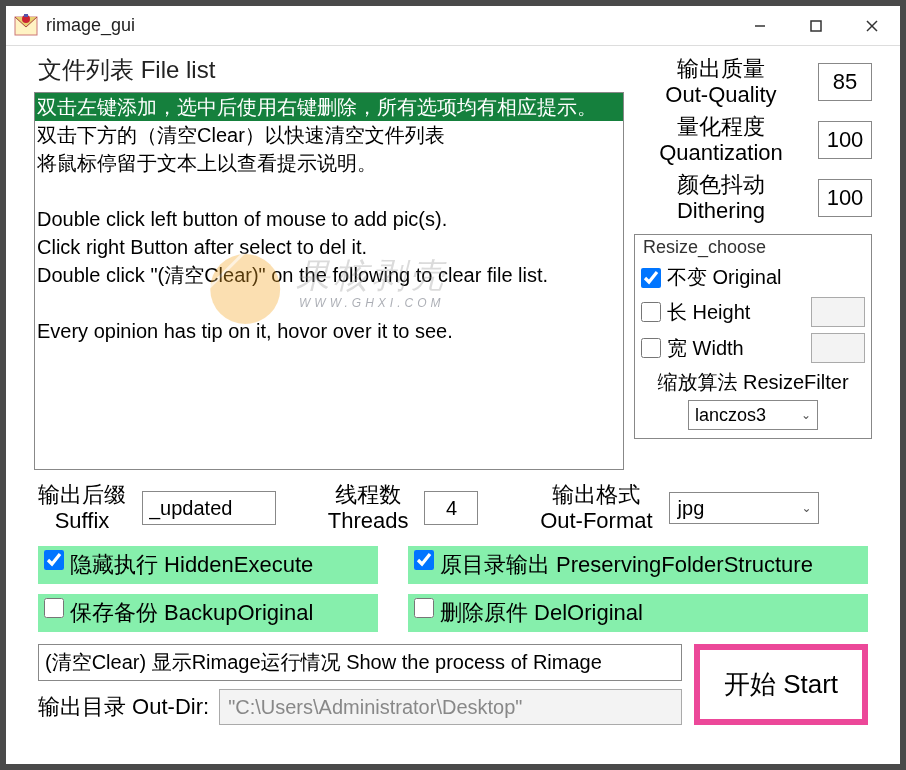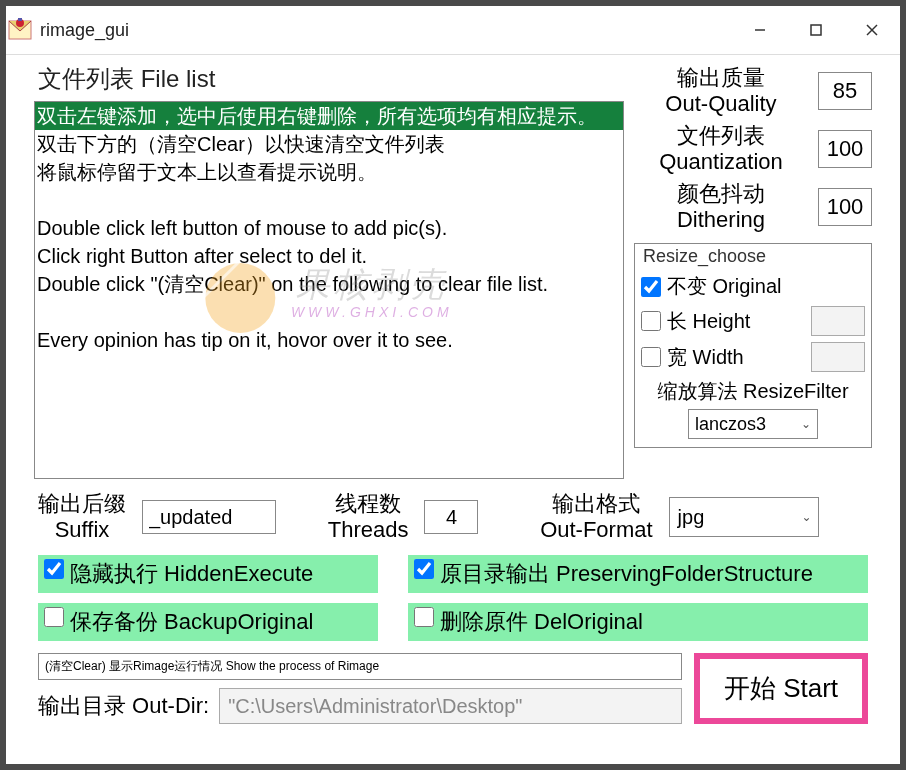--- a/index.html
+++ b/index.html
@@ -1,18 +1,18 @@
 <!DOCTYPE html>
 <html><head>
 <meta charset="utf-8">
 <style>
 * { box-sizing: border-box; margin: 0; padding: 0; }
 body { font-family: "Microsoft YaHei", "SimSun", Arial, sans-serif; background: #fff; }
 .window { width: 906px; height: 770px; border: 6px solid #4a4a4a; background: #fff; position: relative; }
-.titlebar { height: 49px; background: #fff; display: flex; align-items: center; border-bottom: 1px solid #ddd; }
+.titlebar { height: 40px; background: #fff; display: flex; align-items: center; padding-left: 6px; border-bottom: 1px solid #ddd; }
 .titlebar .icon-box { width: 28px; height: 28px; margin-right: 6px; display:flex; align-items:center; justify-content:center;}
 .titlebar .title { font-size: 18px; color: #222; }
 .winbtns { margin-left: auto; display: flex; }
 .winbtn { width: 56px; height: 40px; display: flex; align-items: center; justify-content: center; font-size: 16px; color: #333; }
 .content { padding: 8px 28px; position: relative; }
 .top-row { display: flex; gap: 10px; align-items: flex-start; }
 .filelist-wrap { flex: 1; }
 .filelist-title { font-size: 24px; color: #222; margin-bottom: 6px; padding-left: 4px; }
 .filelist { border: 1px solid #888; width: 100%; height: 378px; background: #fff; font-size: 20px; line-height: 28px; overflow: hidden; position: relative; }
 .filelist .line { padding: 0 2px; white-space: pre-wrap; }
@@ -27,36 +27,36 @@
 .resize-row input[type=checkbox] { width: 20px; height: 20px; }
 .resize-num { width: 54px; height: 30px; border: 1px solid #aaa; background: #f3f3f3; margin-left: auto; }
 .filter-lbl { font-size: 20px; text-align: center; margin: 6px 0 4px 0; }
 .filter-sel { width: 130px; height: 30px; border: 1px solid #888; font-size: 18px; padding-left: 6px; display:flex; align-items:center; justify-content:space-between; margin: 0 auto; }
 .chev { font-size: 12px; color: #555; padding-right:6px;}
 .mid-row { display: flex; align-items: center; gap: 16px; margin-top: 12px; font-size: 22px; padding: 0 4px; }
 .mid-lbl { text-align: center; line-height: 26px; }
 .mid-input { height: 34px; border: 1px solid #888; font-size: 20px; padding: 0 6px; }
 .suffix-input { width: 134px; }
 .threads-input { width: 54px; text-align: center; }
-.format-sel { width: 150px; height: 40px; border: 1px solid #888; display:flex; align-items:center; justify-content:space-between; padding-left:8px; font-size:20px;}
+.format-sel { width: 150px; height: 32px; border: 1px solid #888; display:flex; align-items:center; justify-content:space-between; padding-left:8px; font-size:20px;}
 .check-grid { margin-top: 12px; display: grid; grid-template-columns: 340px 1fr; gap: 10px 30px; padding: 0 4px; }
 .check-item { background: #86efac; display: flex; gap: 6px; font-size: 22px; padding: 4px 6px; }
 .check-item input[type=checkbox] { width: 20px; height: 20px; }
 .bottom-row { display: flex; gap: 12px; margin-top: 12px; align-items: stretch; padding: 0 4px; }
 .bottom-left { flex: 1; display: flex; flex-direction: column; gap: 8px; }
-.process-box { border: 1px solid #888; font-size: 12px; padding: 4px 6px; background:#fff;}
+.process-box { border: 1px solid #888; font-size: 20px; padding: 4px 6px; background:#fff;}
 .outdir-row { display: flex; align-items: center; gap: 10px; font-size: 22px; }
 .outdir-input { flex: 1; height: 36px; border: 1px solid #aaa; background: #f3f3f3; color: #888; padding: 0 8px; font-size: 20px; }
 .start-btn { width: 174px; border: 6px solid #ec4899; background: #fff; font-size: 26px; display: flex; align-items: center; justify-content: center; }
 .watermark { position: absolute; left: 50%; top: 52%; transform: translate(-50%,-50%); opacity: 0.35; pointer-events:none; text-align:center;}
 .watermark .circ { width: 70px; height: 70px; border-radius: 50%; background: #f5a623; display:inline-block; position:relative; vertical-align:middle;}
 .watermark .circ::after{content:"";position:absolute;left:10%;top:10%;right:10%;bottom:10%;border-top:3px solid rgba(255,255,255,0.6);transform:rotate(-45deg);}
 .watermark .txt { display:inline-block; vertical-align:middle; margin-left:10px; color:#999;font-style:italic;}
 .watermark .cn{font-size:34px; letter-spacing:4px;}
-.watermark .url{font-size:14px; letter-spacing:4px; color:#a21caf;}
+.watermark .url{font-size:12px; letter-spacing:4px; color:#0f172a;}
 </style>
 </head>
 <body>
 
 <div class="window">
   <div class="titlebar">
     <div class="icon-box">
       <svg width="26" height="26" viewBox="0 0 26 26">
           <rect x="2" y="4" width="22" height="18" fill="#fff3c4" stroke="#c77"></rect>
           <path d="M2 4 L13 14 L24 4" fill="#e8d070" stroke="#a44"></path>
@@ -105,21 +105,21 @@
             <div class="line">Every opinion has tip on it, hovor over it to see.</div>
           </div>
       </div>
 
       <div class="right-col">
         <div class="param-row">
           <div class="param-lbl"><span>输出质量</span><br><span>Out-Quality</span></div>
           <input class="param-input" value="85" style="">
         </div>
         <div class="param-row">
-          <div class="param-lbl"><span>文件列表</span><br><span>Quantization</span></div>
+          <div class="param-lbl"><span>量化程度</span><br><span>Quantization</span></div>
           <input class="param-input" value="100" style="">
         </div>
         <div class="param-row">
           <div class="param-lbl"><span>颜色抖动</span><br><span>Dithering</span></div>
           <input class="param-input" value="100" style="">
         </div>
 
         <div class="resize-group">
           <div class="resize-legend">Resize_choose</div>
           <label class="resize-row">

